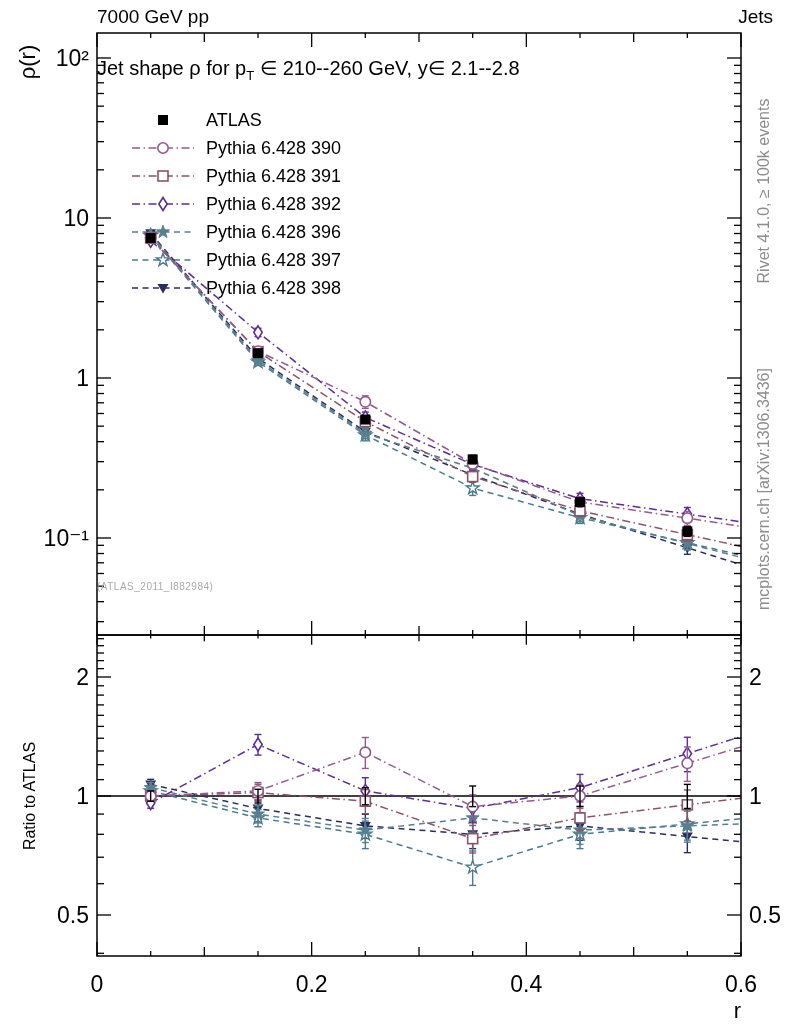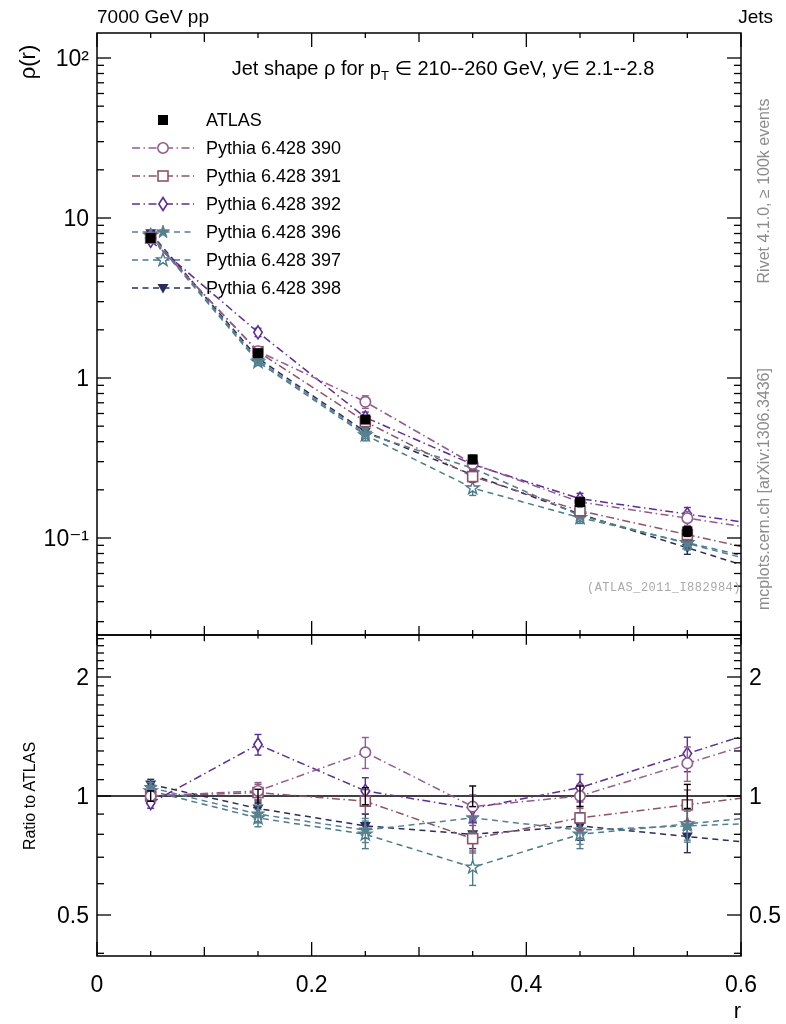--- a/index.html
+++ b/index.html
@@ -2,30 +2,30 @@
 <html><head>
 <meta charset="utf-8">
 <style>
   html,body{margin:0;padding:0;background:#fff;}
   .page{position:relative;width:786px;height:1024px;background:#fff;
         font-family:"Liberation Sans","DejaVu Sans",sans-serif;color:#000;overflow:hidden;}
   .page svg{position:absolute;left:0;top:0;}
   .hdr{position:absolute;top:6px;font-size:19px;}
   .hdr-left{left:97px;}
   .hdr-right{left:0;width:741px;text-align:right;margin-left:32px;}
-  .plot-title{position:absolute;left:97px;width:644px;top:56px;text-align:center;font-size:20px;white-space:nowrap;padding-left:24px;}
+  .plot-title{position:absolute;left:97px;width:644px;top:56px;text-align:left;font-size:20px;white-space:nowrap;}
   .plot-title sub{font-size:13px;}
   .rot{position:absolute;transform:rotate(-90deg);white-space:nowrap;}
   .y-title{left:-2px;top:49px;width:60px;text-align:center;font-size:22px;}
   .ratio-title{left:-40px;top:787px;width:140px;text-align:center;font-size:16px;}
   .side-note{color:#8c8c8c;font-size:16px;width:320px;text-align:center;left:604px;}
   .note-top{top:182px;}
   .note-bottom{top:480px;}
-  .watermark{position:absolute;left:97px;width:644px;top:581px;text-align:right;
-             font-size:12px;color:#a9a9a9;letter-spacing:0.5px;font-family:Liberation Mono, monospace;}
+  .watermark{position:absolute;left:97px;width:644px;top:581px;text-align:left;
+             font-size:10px;color:#a9a9a9;letter-spacing:0.5px;}
   .x-title{position:absolute;left:0;width:741px;top:998px;text-align:right;font-size:22px;}
 </style>
 </head>
 <body>
 
 <div class="page">
 
   <svg id="plot-svg" width="786" height="1024" viewBox="0 0 786 1024">
       <defs>
         <clipPath id="clipMain">

